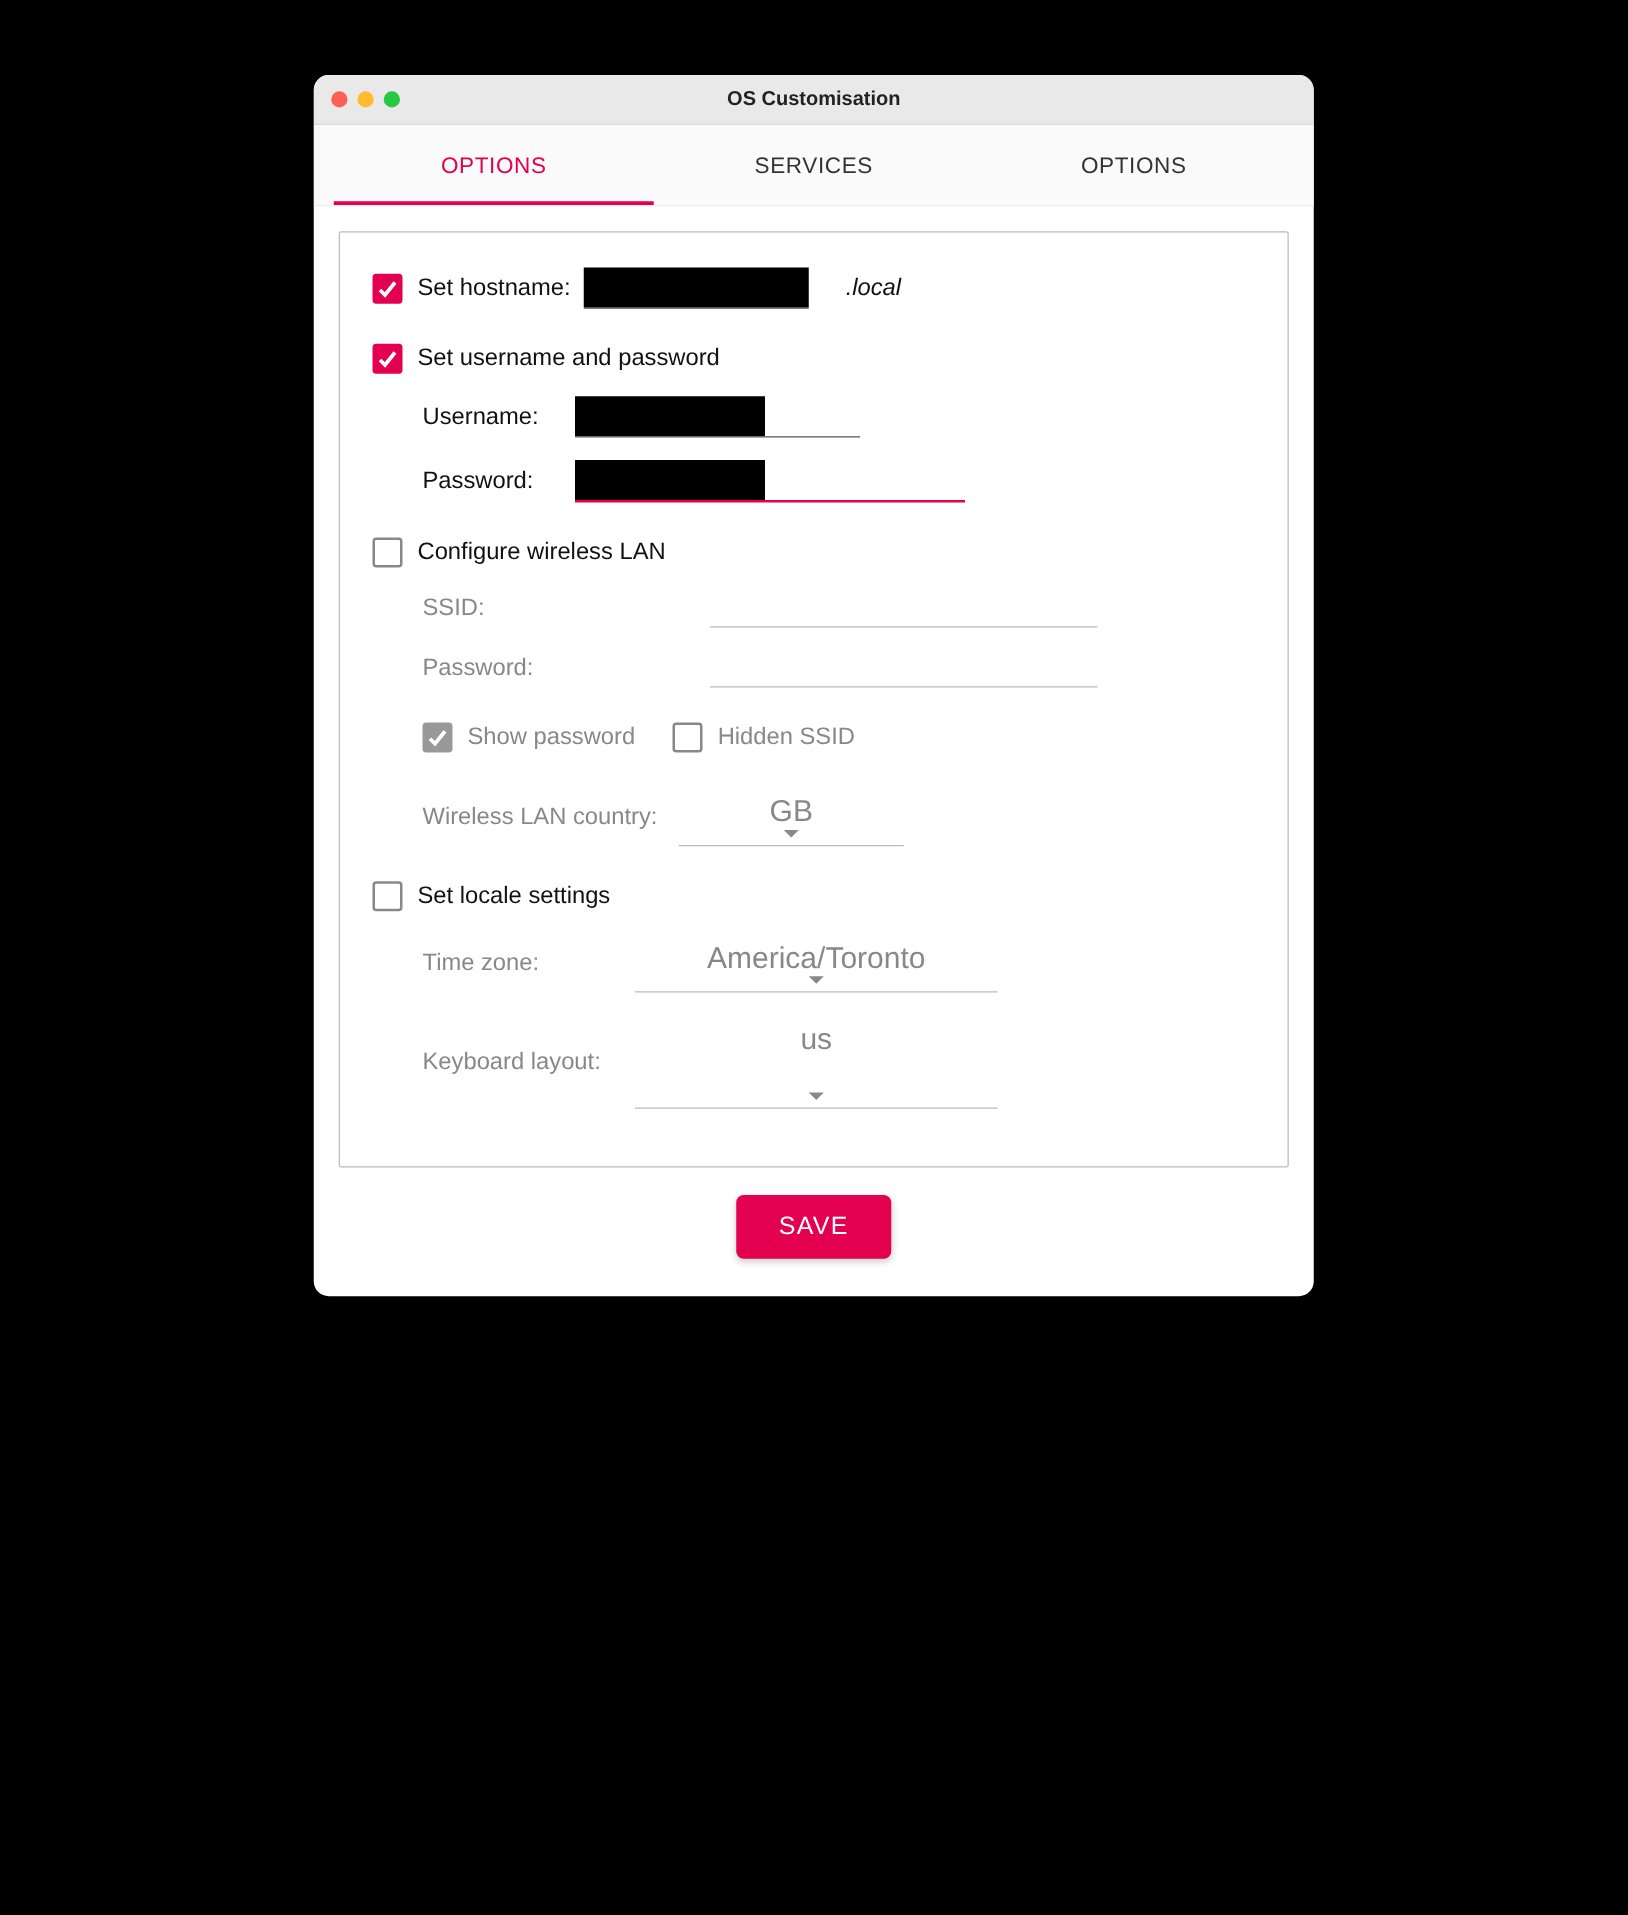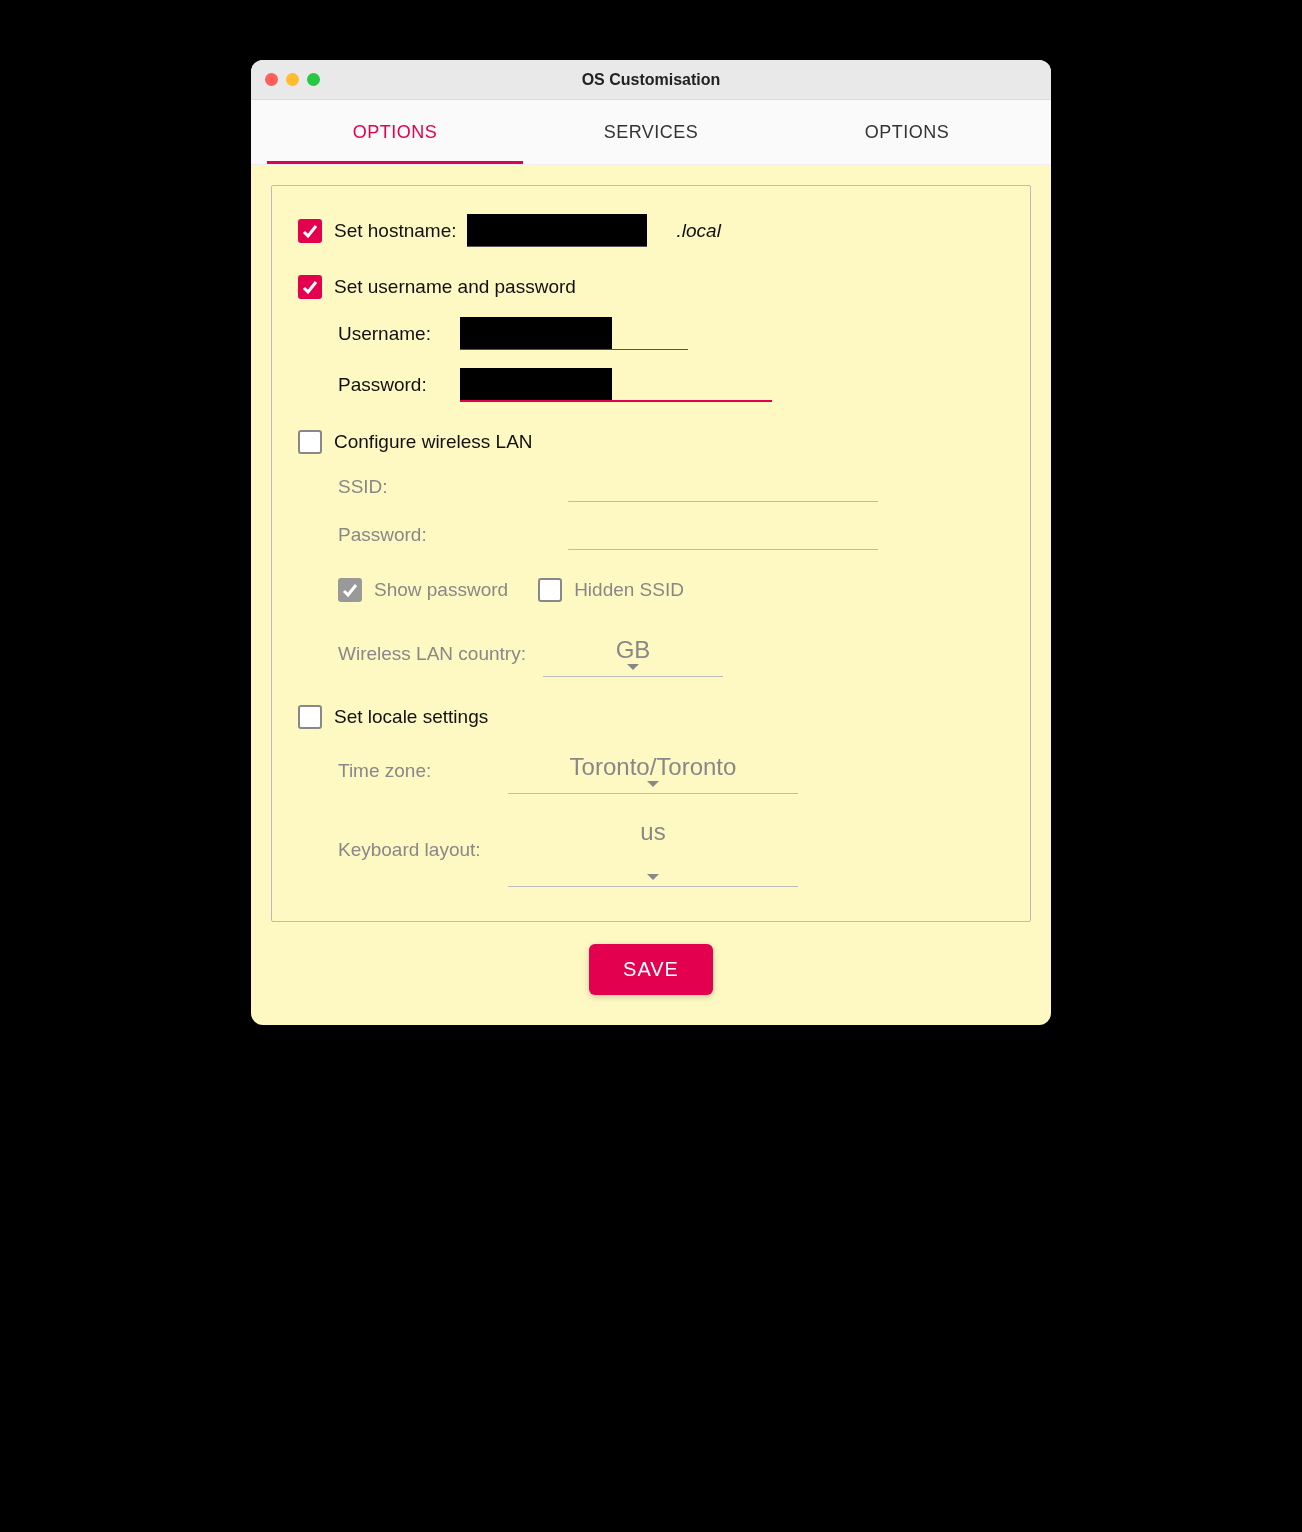--- a/index.html
+++ b/index.html
@@ -8,21 +8,21 @@
       font-family: -apple-system, BlinkMacSystemFont, "Segoe UI", Helvetica, Arial, sans-serif;
       width: 1302px;
       height: 1532px;
       display: flex;
       align-items: flex-start;
       justify-content: center;
       padding-top: 60px;
     }
     .window {
       width: 800px;
-      background: #fef9c3;
+      background: #ffffff;
       border-radius: 12px;
       box-shadow: 0 20px 60px rgba(0,0,0,0.5);
       overflow: hidden;
     }
     .titlebar {
       height: 40px;
       background: #e9e9e9;
       display: flex;
       align-items: center;
       position: relative;
@@ -301,26 +301,26 @@
       </div>
 
       <div class="row">
         <div class="checkbox"></div>
         <span>Set locale settings</span>
       </div>
 
       <div class="row sub disabled-text">
         <span style="min-width:160px;">Time zone:</span>
         <div class="dropdown tz-dd" style="margin-left:10px;">
-          <span>Toronto/Toronto</span>
+          <span>America/Toronto</span>
           <span class="chev"></span>
         </div>
       </div>
 
-      <div class="row sub disabled-text" style="margin-bottom:4px;">
+      <div class="row sub disabled-text" style="margin-bottom:16px;">
         <span style="min-width:160px;">Keyboard layout:</span>
         <div class="dropdown kb-dd" style="margin-left:10px;gap:28px;">
           <span>us</span>
           <span class="chev"></span>
         </div>
       </div>
 
     </div>
 
     <div class="save-row">

